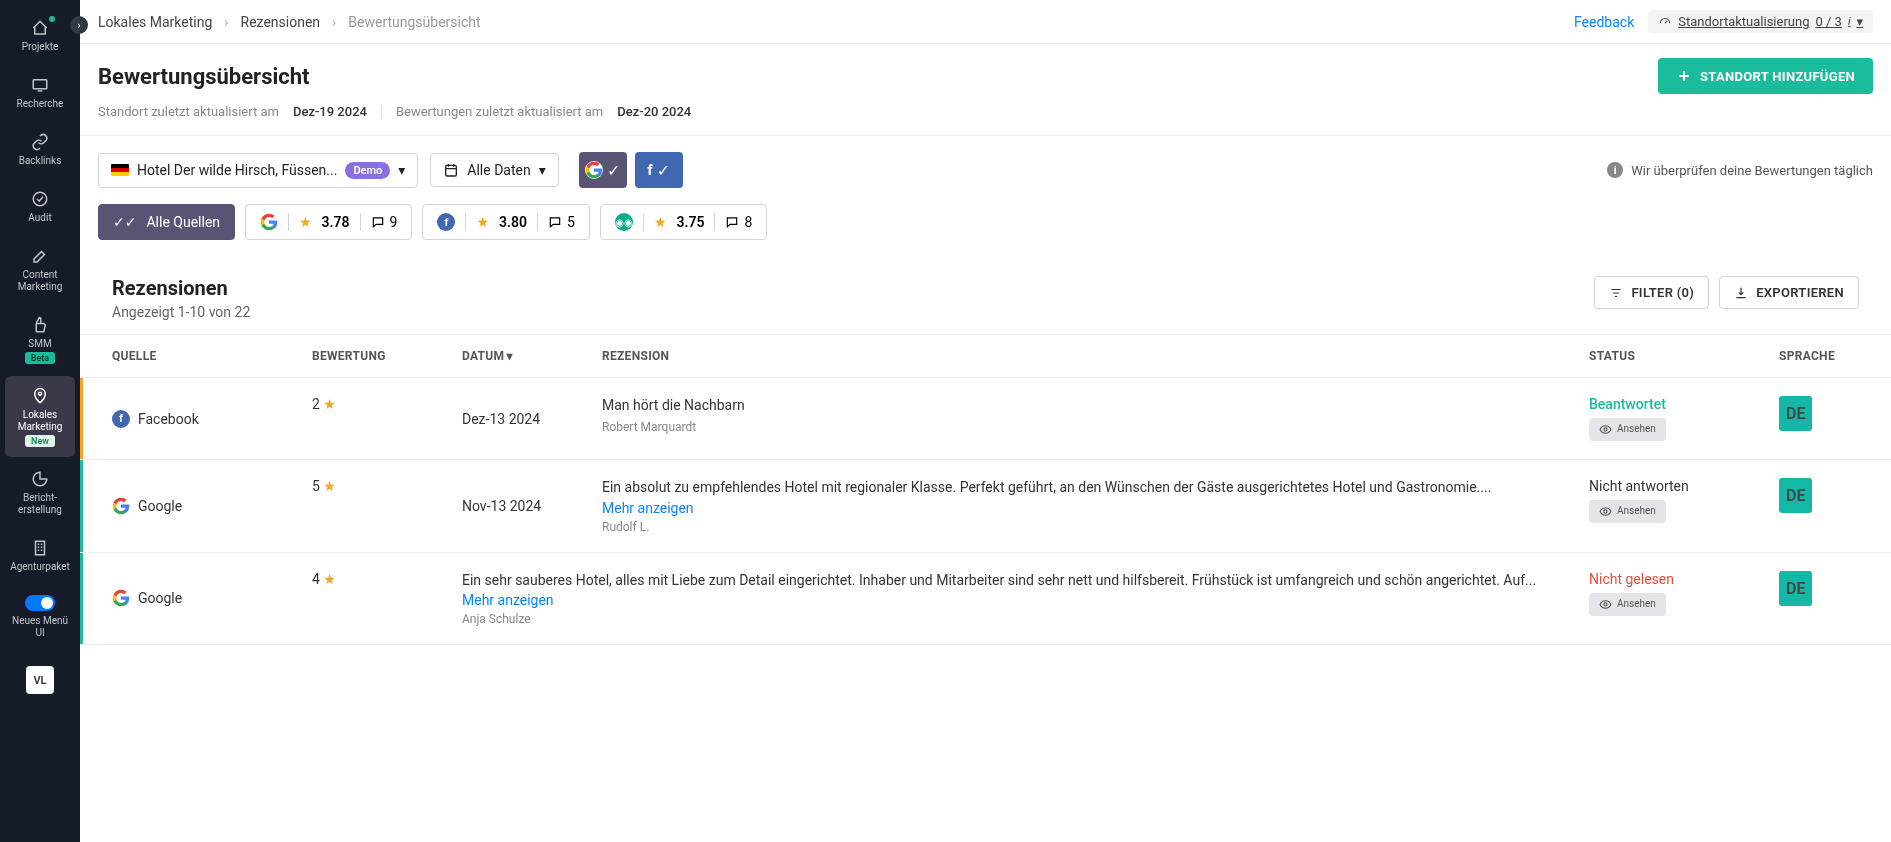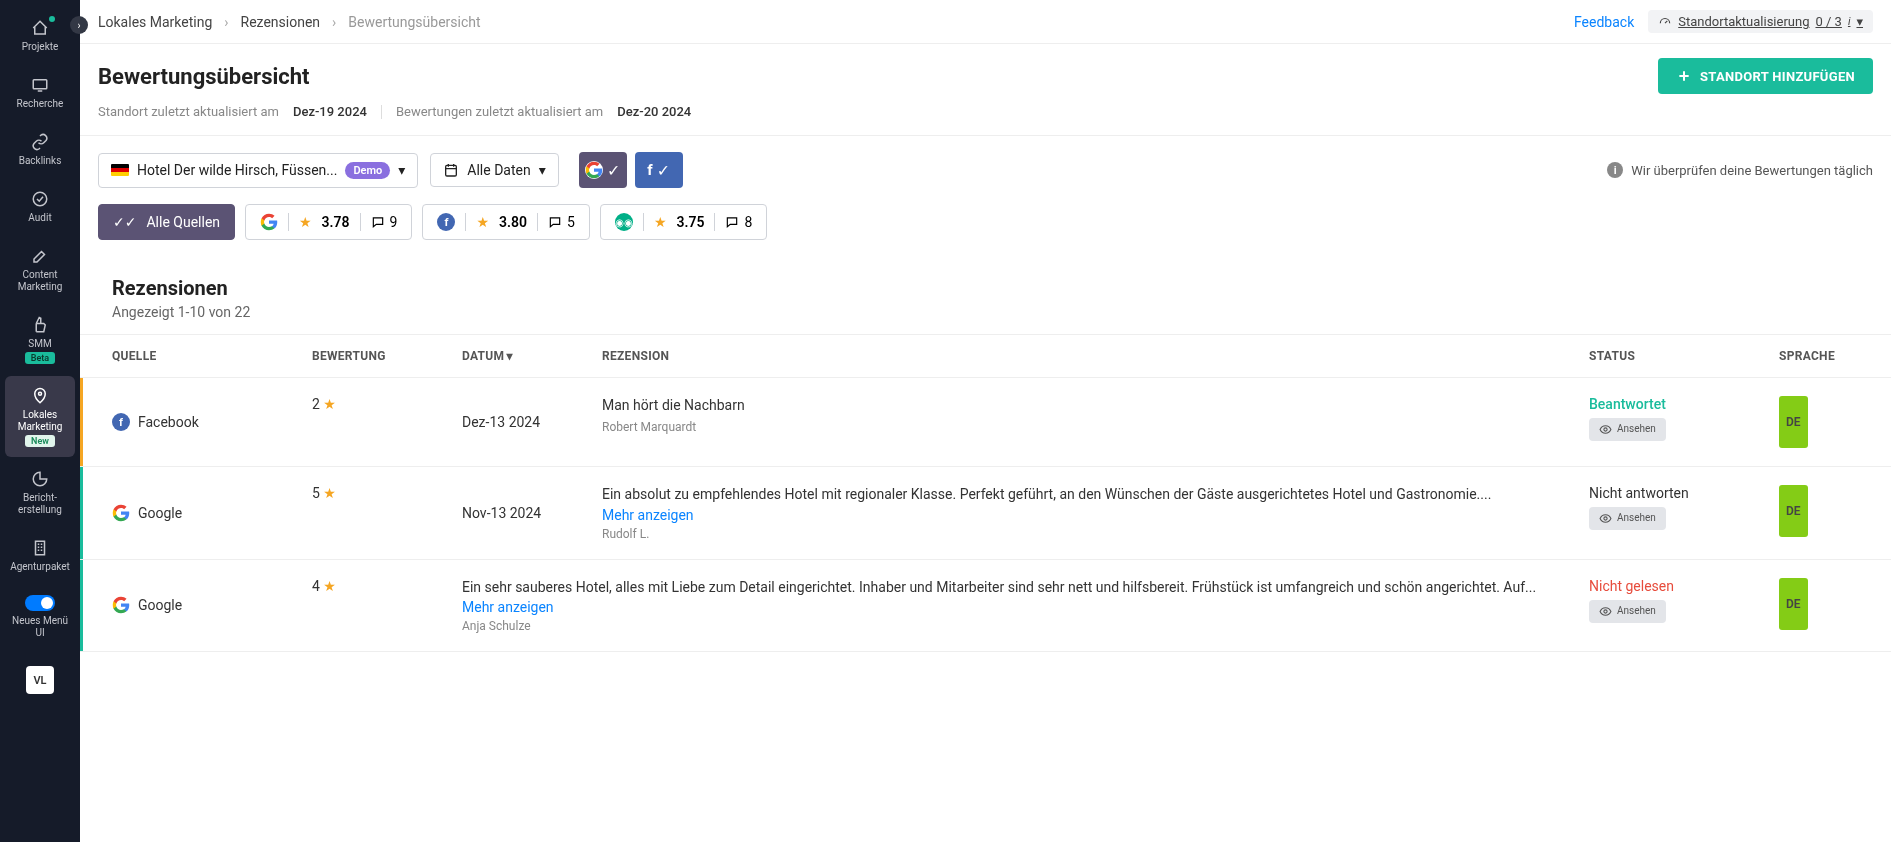--- a/index.html
+++ b/index.html
@@ -86,21 +86,21 @@
 .source-cell { display: flex; align-items: center; gap: 8px; }
 .src-icon { width: 18px; height: 18px; border-radius: 50%; display: flex; align-items: center; justify-content: center; font-size: 11px; font-weight: 700; }
 .src-fb { background: #4267b2; color: #fff; }
 .review-text { line-height: 1.4; }
 .review-author { font-size: 12px; color: #888; margin-top: 4px; }
 .more-link { color: #0a84ff; cursor: pointer; display: block; margin-top: 2px; }
 .status-answered { color: #1abc9c; font-weight: 500; }
 .status-noreply { color: #333; }
 .status-unread { color: #e74c3c; }
 .btn-view { background: #e3e5e9; border: none; padding: 5px 10px; border-radius: 4px; font-size: 10px; display: flex; align-items: flex-start; gap: 5px; cursor: pointer; color: #555; margin-top: 6px; }
-.lang-badge { background: #84cc16; padding: 19px 7px; border-radius: 3px; font-size: 12px; font-weight: 600; color: #444; display: inline-block; }
+.lang-badge { background: #14b8a6; padding: 8px 7px; border-radius: 3px; font-size: 16px; font-weight: 600; color: #444; display: inline-block; }
 .flag { width: 18px; height: 12px; background: linear-gradient(to bottom, #000 33%, #dd0000 33%, #dd0000 66%, #ffce00 66%); display: inline-block; border-radius: 1px; }
 
 
 .g-icon { width: 18px; height: 18px; }
 svg { display: block; }
 </style>
 </head>
 <body>
 
 <div class="collapse-btn">›</div>
@@ -336,20 +336,38 @@
         <span>8</span>
       </span>
     </div>
   </div>
 
   <div class="section-head">
     <div>
       <h2>Rezensionen</h2>
       <div class="sub">Angezeigt 1-10 von 22</div>
     </div>
+    <div class="section-actions">
+      <button class="btn-outline">
+        <span>
+            <svg viewBox="0 0 24 24" width="14" height="14" fill="none" stroke="currentColor" stroke-width="2">
+              <path d="M4 6h16M7 12h10M10 18h4"></path>
+            </svg>
+          </span>
+        <span>FILTER (0)</span>
+      </button>
+      <button class="btn-outline">
+        <span>
+            <svg viewBox="0 0 24 24" width="14" height="14" fill="none" stroke="currentColor" stroke-width="2">
+              <path d="M12 3v12m-4-4l4 4 4-4M4 20h16"></path>
+            </svg>
+          </span>
+        <span>EXPORTIEREN</span>
+      </button>
+    </div>
   </div>
 
   <div class="table">
     <div class="thead">
       <div class="col-source">QUELLE</div>
       <div class="col-rating">BEWERTUNG</div>
       <div class="col-date">
         <span>DATUM</span>
         <span>▾</span>
       </div>

